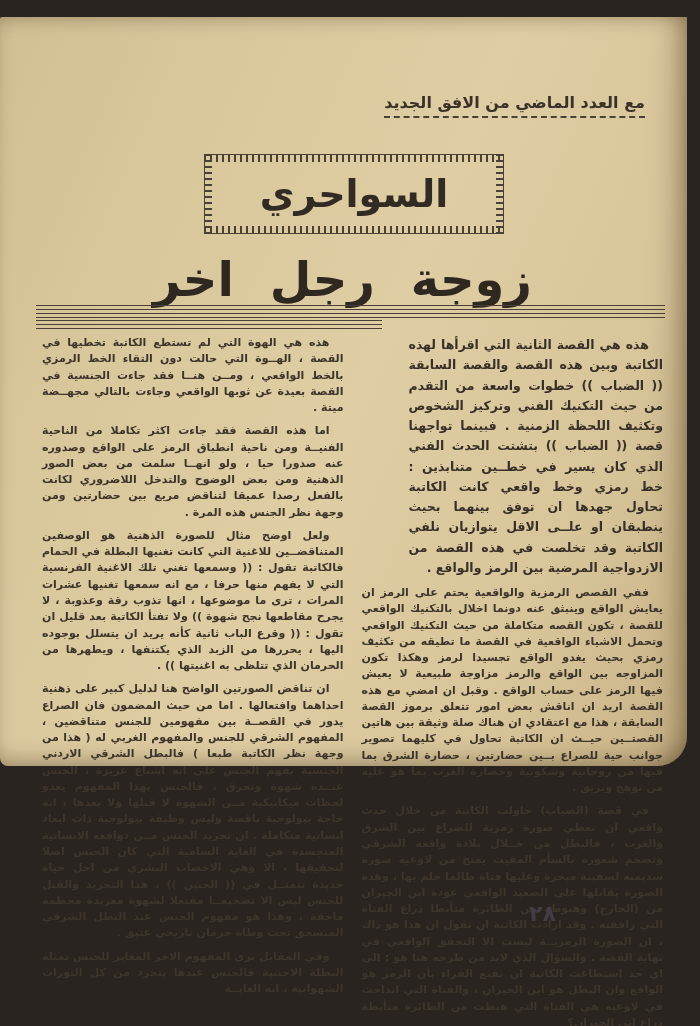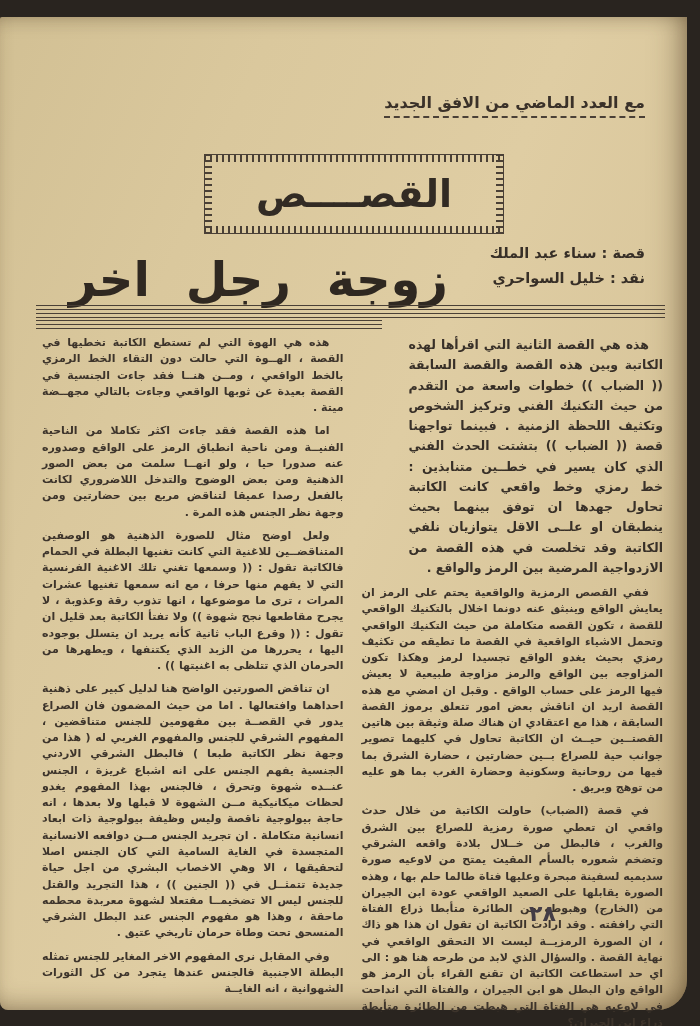--- a/index.html
+++ b/index.html
@@ -2,21 +2,21 @@
 <html lang="ar"><head>
 <meta charset="utf-8">
 <style>
   html, body { margin:0; padding:0; }
   body {
     width:700px; height:1026px; position:relative; overflow:hidden;
     background:#29241f;
     font-family:"DejaVu Sans", sans-serif;
   }
   .paper {
-    position:absolute; left:0; top:17px; width:687px; height:993px;
+    position:absolute; left:0; top:17px; width:687px; height:749px;
     background:linear-gradient(113deg,#d2c094 0%,#dac89d 25%,#dfcda3 52%,#d8c59a 78%,#c8b286 100%);
     border-radius:2px 0 30px 8px;
     box-shadow:inset -20px 0 30px -14px rgba(70,52,28,.5),
                inset 0 -14px 26px -14px rgba(70,52,28,.45),
                inset 0 10px 18px -12px rgba(70,52,28,.35);
   }
   .header-strip {
     position:absolute; top:76px; right:42px;
     direction:rtl; font-size:16px; font-weight:bold; color:#3a3129;
     padding-bottom:4px; border-bottom:2px dashed #4a4037;
@@ -80,28 +80,24 @@
 
   <div class="header-strip">
     <span>مع العدد الماضي من الافق الجديد</span>
   </div>
 
   <div class="section-box">
     <span class="frame-edge top"></span>
     <span class="frame-edge bottom"></span>
     <span class="frame-edge left"></span>
     <span class="frame-edge right"></span>
-    <div class="section-title">القصــــص</div>
+    <div class="section-title">السواحري</div>
   </div>
 
   <div class="title-row">
-    <div class="credits">
-      <div>قصة : سناء عبد الملك</div>
-      <div>نقد : خليل السواحري</div>
-    </div>
     <h1 class="article-title">زوجة رجل اخر</h1>
   </div>
 
   <div class="divider">
     <div class="wavy-band"></div>
     <div class="wavy-band partial"></div>
   </div>
 
   <div class="columns">
     <div class="col">

